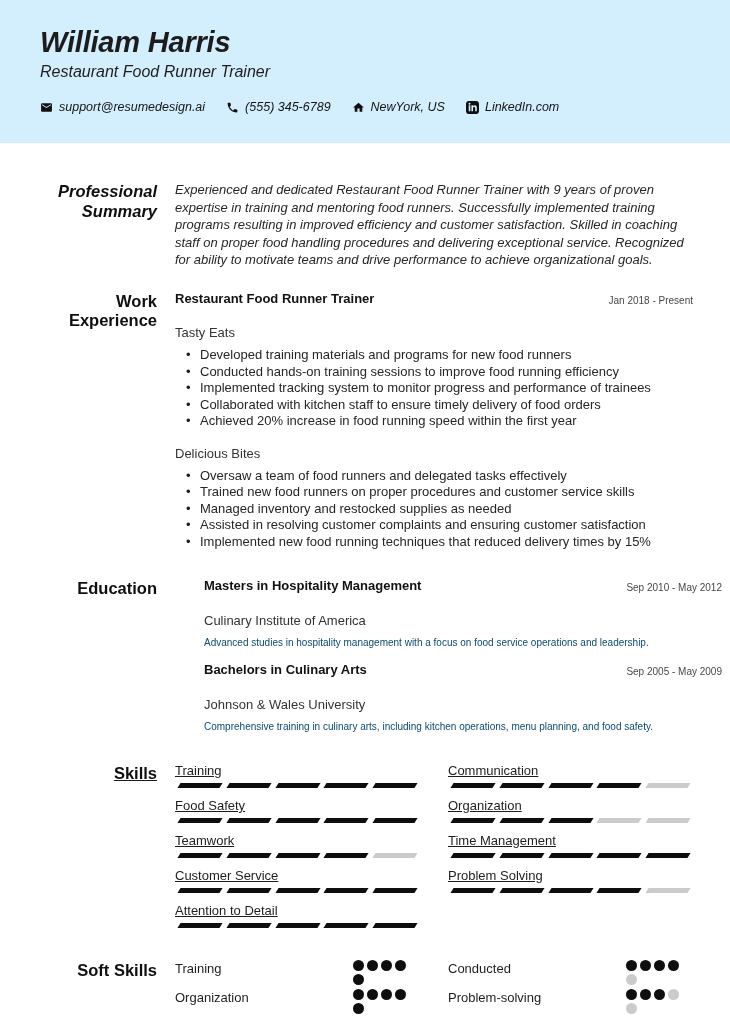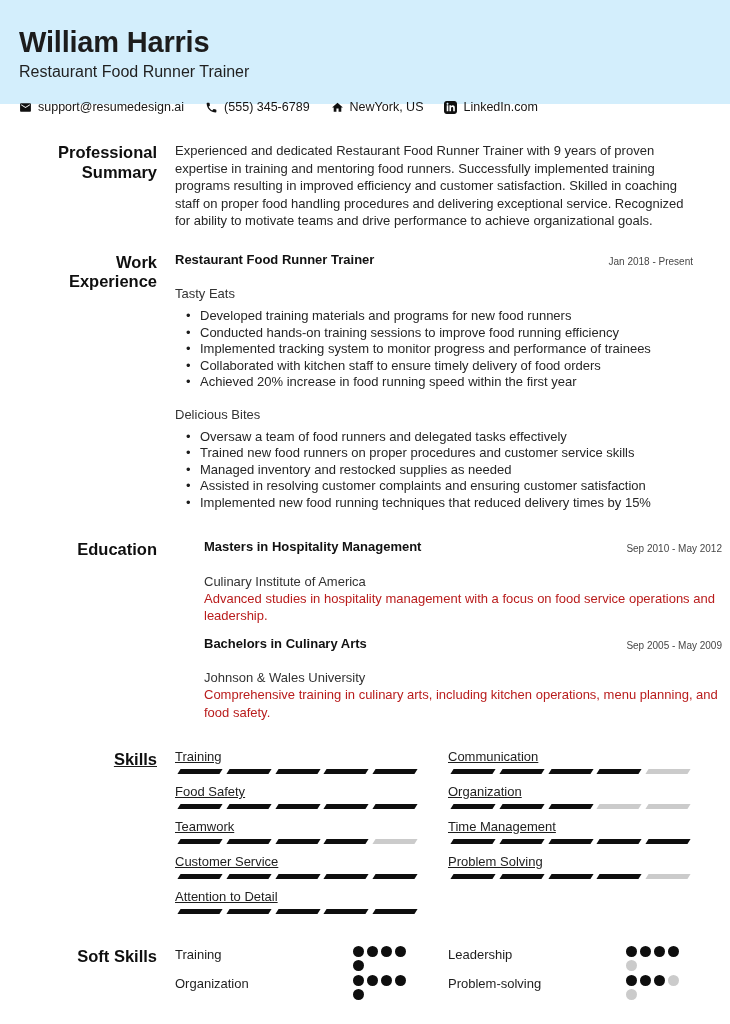--- a/index.html
+++ b/index.html
@@ -12,49 +12,49 @@
   }
   *{box-sizing:border-box;}
   html,body{margin:0;padding:0;}
   body{
     width:730px;height:1024px;overflow:hidden;background:#fff;
     font-family:"Liberation Sans", sans-serif;color:var(--ink);
   }
   .page{width:730px;height:1024px;overflow:hidden;position:relative;background:#fff;}
 
   
-  .hdr{background:var(--header-bg);height:104px;padding:26px 40px 0 19px;}
+  .hdr{background:var(--header-bg);height:143px;padding:26px 40px 0 40px;font-style:italic;}
   .name{font-size:29px;font-weight:700;letter-spacing:-0.2px;line-height:32px;}
   .role{font-size:16px;margin-top:5px;color:#1f1f1f;}
   .contact{display:flex;align-items:flex-start;gap:21px;margin-top:19px;font-size:12.5px;color:#151515;}
   .c-item{display:inline-flex;align-items:center;gap:6px;white-space:nowrap;}
   .ic{width:13px;height:13px;flex:0 0 auto;fill:#101010;}
 
   
   main{padding-top:38px;}
   .sec{display:grid;grid-template-columns:117px 518px;column-gap:18px;margin-left:40px;}
   .sec-label{
     text-align:right;font-size:16.5px;font-weight:700;line-height:19.5px;color:#0f0f0f;padding-top:1px;
   }
   .sec-body{font-size:13px;line-height:17.5px;color:#262626;}
 
-  .sec-summary{margin-top:0;}
+  .sec-summary{margin-top:0;font-style:italic;}
   .sec-experience{margin-top:22px;}
   .sec-education{margin-top:28px;gap:47px;}
   .sec-skills{margin-top:28px;text-decoration:underline;}
   .sec-soft{margin-top:22px;}
 
   
   .item{margin-bottom:11px;}
   .item:last-child{margin-bottom:0;}
   .item-head{display:flex;justify-content:space-between;align-items:flex-start;}
   .item-title{font-weight:700;font-size:13px;line-height:16px;color:#111;}
   .item-date{font-size:10px;color:var(--date);white-space:nowrap;padding-top:1px;}
   .item-sub{font-size:13px;line-height:17px;color:#333;margin-top:15px;}
-  .item-desc{font-size:13px;line-height:17.5px;color:#b91c1c;}
+  .item-desc{margin-top:5px;font-size:10px;line-height:17.5px;color:#0c4a6e;}
   .bullets{margin-top:6px;}
   .bullet{position:relative;padding-left:25px;font-size:13px;line-height:16.5px;color:#262626;}
   .bullet::before{content:"\2022";position:absolute;left:11px;top:0;font-size:13px;color:#1c1c1c;}
 
   
   .skills-grid{display:grid;grid-template-columns:1fr 1fr;column-gap:28px;align-items:start;}
   .skill{margin-bottom:10px;}
   .skill-name{font-size:13px;line-height:16px;color:#1e1e1e;margin-bottom:4px;}
   .skill-bar{display:flex;gap:7px;height:5px;padding:0 4px;}
   .seg{flex:1;height:5px;transform:skewX(-32deg);}
@@ -288,21 +288,21 @@
                   <span class="dot filled"></span>
                   <span class="dot filled"></span>
                   <span class="dot filled"></span>
                   <span class="dot filled"></span>
                   <span class="dot filled"></span>
                 </span>
             </div>
           </div>
           <div>
             <div class="soft-row">
-              <span class="soft-name">Leadership</span>
+              <span class="soft-name">Conducted</span>
               <span class="dots">
                   <span class="dot filled"></span>
                   <span class="dot filled"></span>
                   <span class="dot filled"></span>
                   <span class="dot filled"></span>
                   <span class="dot empty"></span>
                 </span>
             </div>
             <div class="soft-row">
               <span class="soft-name">Problem-solving</span>

